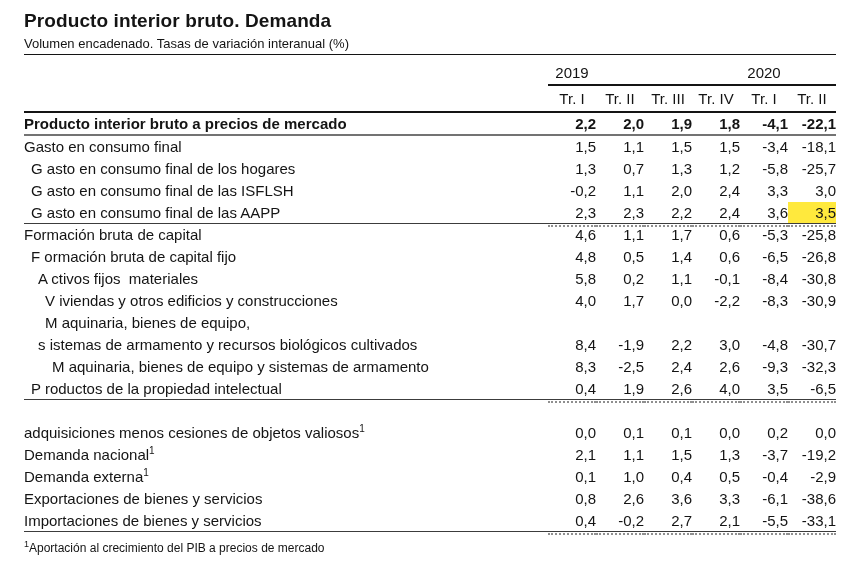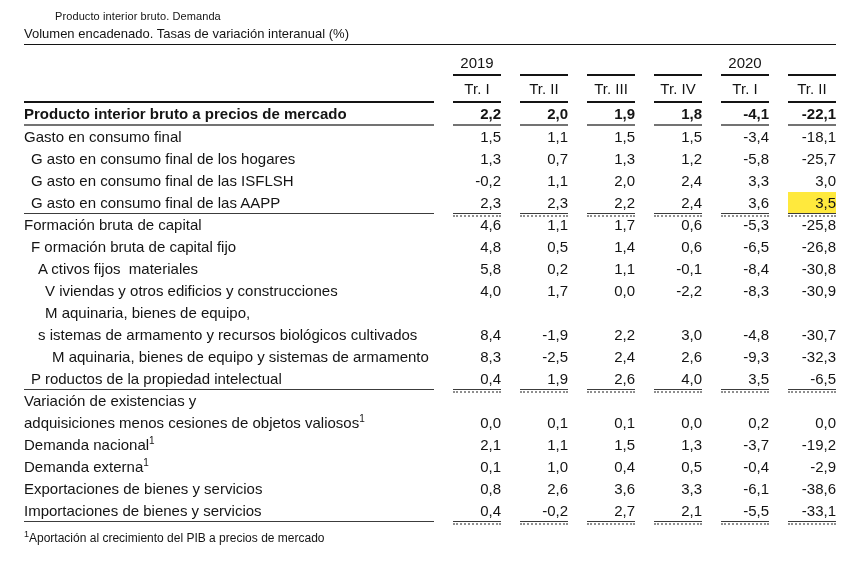--- a/index.html
+++ b/index.html
@@ -4,32 +4,32 @@
 <style>
   html,body { margin:0; padding:0; background:#ffffff; }
   body {
     width:844px; height:588px; overflow:hidden;
     font-family:"Liberation Sans", sans-serif;
     color:#141414;
     -webkit-font-smoothing:antialiased;
   }
   .page { padding:8px 8px 0 24px; width:812px; }
 
-  .title { font-size:11px; font-weight:normal; letter-spacing:0.1px; padding-top:2px;margin-left:31px; }
+  .title { font-size:19px; font-weight:bold; letter-spacing:0.1px; padding-top:2px; }
   .subtitle {
     font-size:13px; margin-top:4px; padding-bottom:3px;
     border-bottom:1px solid #141414;
   }
 
   .table { margin-top:7px; }
 
   .row {
     display:grid;
     grid-template-columns:1fr repeat(6,48px);
-    column-gap:19px;
+    column-gap:0;
     align-items:end;
   }
   .cell { position:relative; font-size:15px; }
   .num  { text-align:right; }
   .label { white-space:pre; overflow:hidden; }
 
   
   .hdr-years .cell { height:22px; line-height:22px; text-align:center; }
   .hdr-years .yr { border-bottom:2px solid #141414; }
 
@@ -195,21 +195,20 @@
         <div class="row body-row rule-section">
           <div class="cell label" style="padding-left: 7px;">P roductos de la propiedad intelectual</div>
           <div class="cell num">0,4</div>
           <div class="cell num">1,9</div>
           <div class="cell num">2,6</div>
           <div class="cell num">4,0</div>
           <div class="cell num">3,5</div>
           <div class="cell num">-6,5</div>
         </div>
         <div class="row body-row">
-          <div class="cell label" style="padding-left: 0px;">Variación de existencias y</div>
           <div class="cell num"></div>
           <div class="cell num"></div>
           <div class="cell num"></div>
           <div class="cell num"></div>
           <div class="cell num"></div>
           <div class="cell num"></div>
         </div>
         <div class="row body-row">
           <div class="cell label" style="padding-left: 0px;">adquisiciones menos cesiones de objetos valiosos<sup>1</sup></div>
           <div class="cell num">0,0</div>

